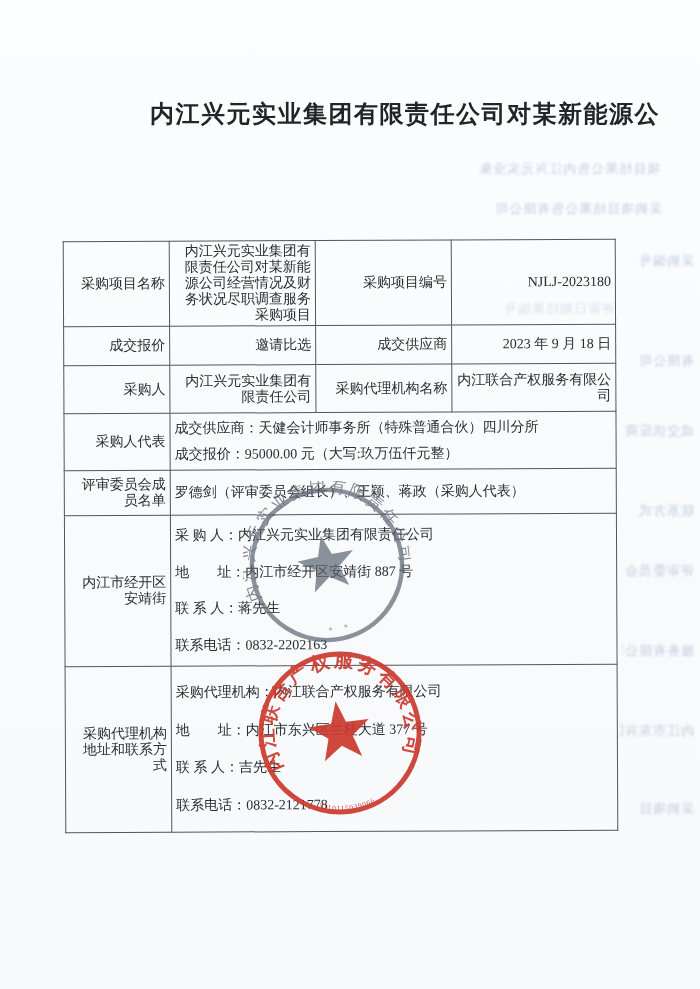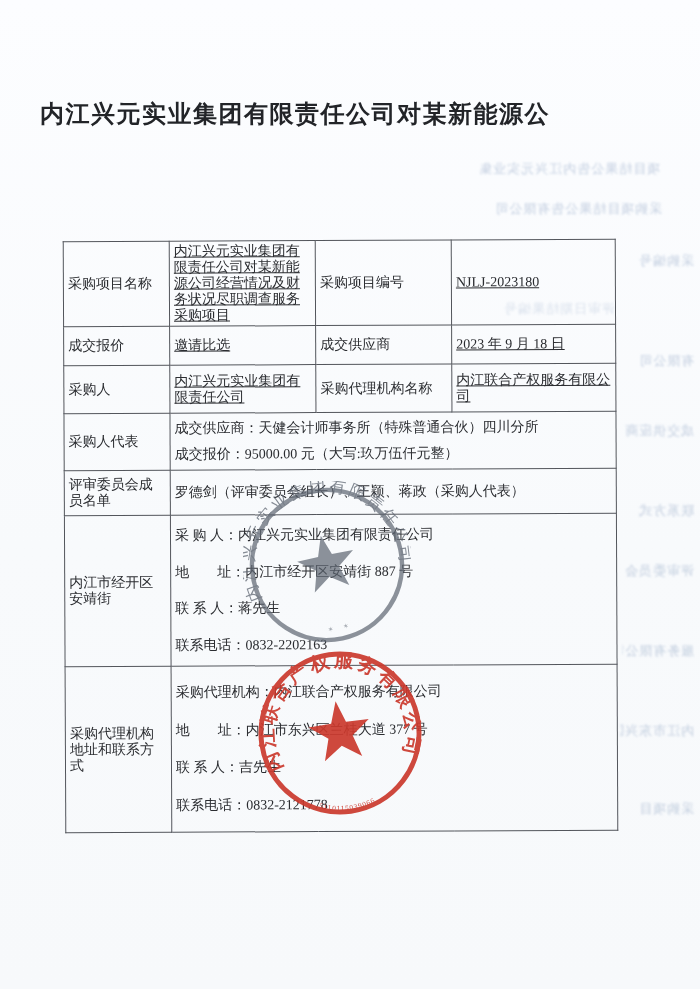--- a/index.html
+++ b/index.html
@@ -7,38 +7,38 @@
     width:700px;height:989px;
     background:linear-gradient(180deg,#fcfdff 0%,#f8fafc 55%,#f7f9fb 100%);
     font-family:"Liberation Serif","DejaVu Serif",serif;
     color:#2b2d31;
     position:relative;
     overflow:hidden;
   }
   .page{position:absolute;inset:0;}
   .doc-title{
     position:absolute;top:92px;left:40px;right:40px;
-    text-align:left;font-weight:700;font-size:24px;
+    text-align:right;font-weight:700;font-size:24px;
     letter-spacing:1.5px;line-height:45px;color:#222428;
   }
   table.doc-table{
     position:absolute;left:64px;top:240px;width:552px;
     border-collapse:collapse;table-layout:fixed;
     transform:rotate(-0.25deg);
   }
   table.doc-table td{
     border:1px solid #53565c;
     vertical-align:middle;
     padding:2px 4px;
     font-size:14px;
     line-height:16px;
     color:#2b2d31;
   }
-  td.lbl{text-align:left;font-size:13px;line-height:17px;margin-left:20px;}
-  td.val-c{text-align:left;text-decoration:underline;}
+  td.lbl{text-align:right;font-size:13px;line-height:17px;margin-left:20px;}
+  td.val-c{text-align:right;}
   td.val-l{text-align:left;padding-left:14px;}
   .stack{display:flex;flex-direction:column;justify-content:space-around;height:100%;}
   .stack .ln{padding:2px 0;}
   .r4 .ln{padding:5px 0;}
   .bleed{
     position:absolute;
     transform:scaleX(-1);
     color:rgba(120,146,184,0.42);
     filter:blur(1.3px);
     font-size:13px;

